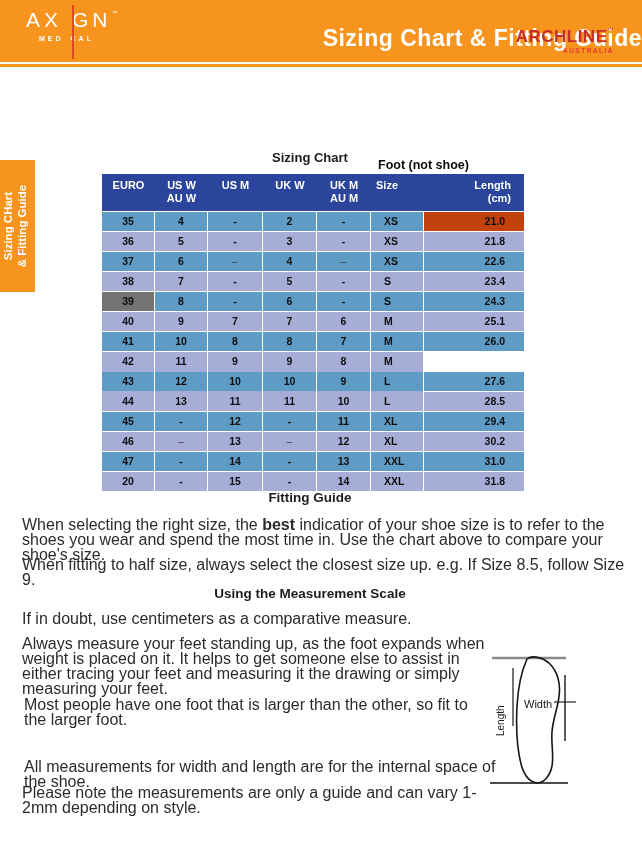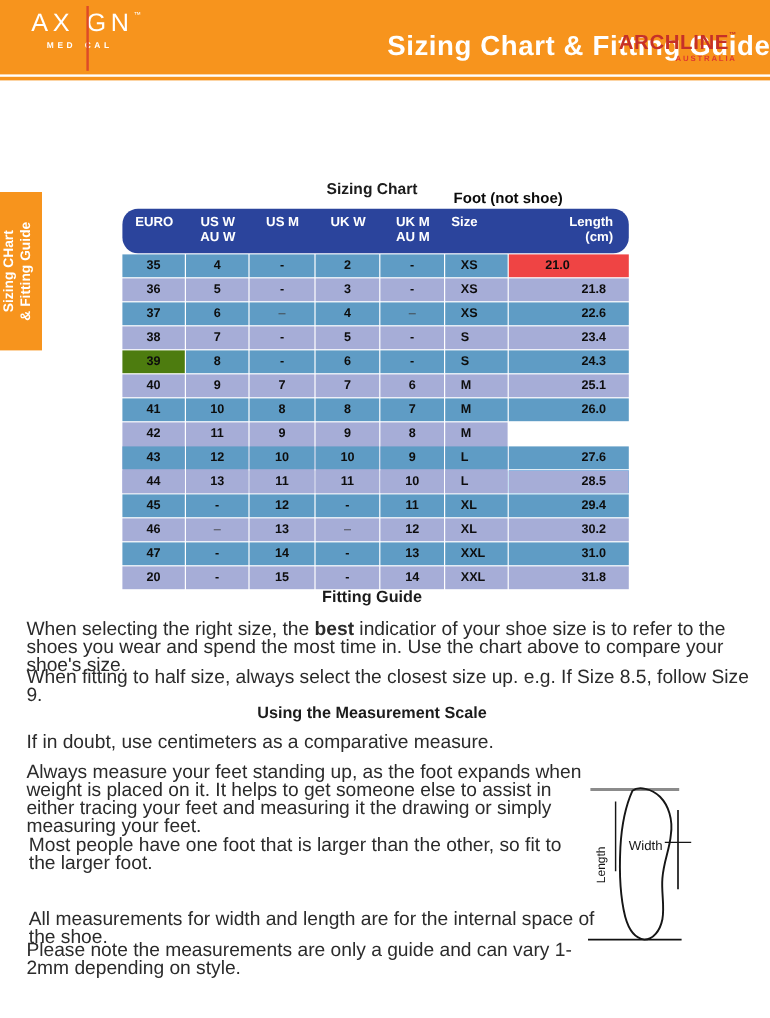--- a/index.html
+++ b/index.html
@@ -33,21 +33,21 @@
   .side-tab-inner{position:absolute;left:50%;top:50%;width:132px;height:34px;
                   transform:translate(-50%,-50%) rotate(-90deg);
                   text-align:center;color:#fff;font-weight:700;font-size:11.5px;line-height:14px;}
 
   
   .chart-title{left:102px;top:150px;width:416px;text-align:center;
                font-weight:700;font-size:13px;color:#1c1c1c;}
   .foot-note{left:378px;top:158px;width:135px;text-align:left;
              font-weight:700;font-size:12.5px;color:#0a0a0a;}
   .sizing-table{left:102px;top:174px;width:422px;}
-  .thead{display:grid;grid-template-columns:53px 53px 55px 54px 54px 53px 100px;height:37px;border-radius:13px;}
+  .thead{display:grid;grid-template-columns:53px 53px 55px 54px 54px 53px 100px;height:37px;}
   .th{color:#fff;font-weight:700;font-size:11px;text-align:center;
       padding-top:5px;line-height:13px;}
   .th.size-col{text-align:left;padding-left:5px;}
   .th.len-col{text-align:right;padding-right:13px;}
   .tr{display:grid;grid-template-columns:52px 52px 54px 53px 53px 52px 100px;
       column-gap:1px;margin-top:1px;height:19px;background:#fff;}
   .td{font-weight:700;font-size:10.5px;text-align:center;line-height:19px;color:#0d0d0d;}
   .td.c5{text-align:left;padding-left:13px;}
   .td.c6{text-align:right;padding-right:19px;}
   .td.light{font-weight:400;color:#3c3c3c;}
@@ -138,21 +138,21 @@
         </div>
       </div>
     <div>
         <div class="tr">
           <div class="td c0" style="background: rgb(95, 156, 197);">35</div>
           <div class="td c1" style="background: rgb(95, 156, 197);">4</div>
           <div class="td c2" style="background: rgb(95, 156, 197);">-</div>
           <div class="td c3" style="background: rgb(95, 156, 197);">2</div>
           <div class="td c4" style="background: rgb(95, 156, 197);">-</div>
           <div class="td c5" style="background: rgb(95, 156, 197);">XS</div>
-          <div class="td c6" style="background: #ef4444; text-align: center;">21.0</div>
+          <div class="td c6" style="background: #c2410c;">21.0</div>
         </div>
         <div class="tr">
           <div class="td c0" style="background: rgb(166, 173, 215);">36</div>
           <div class="td c1" style="background: rgb(166, 173, 215);">5</div>
           <div class="td c2" style="background: rgb(166, 173, 215);">-</div>
           <div class="td c3" style="background: rgb(166, 173, 215);">3</div>
           <div class="td c4" style="background: rgb(166, 173, 215);">-</div>
           <div class="td c5" style="background: rgb(166, 173, 215);">XS</div>
           <div class="td c6" style="background: rgb(166, 173, 215);">21.8</div>
         </div>
@@ -168,21 +168,21 @@
         <div class="tr">
           <div class="td c0" style="background: rgb(166, 173, 215);">38</div>
           <div class="td c1" style="background: rgb(166, 173, 215);">7</div>
           <div class="td c2" style="background: rgb(166, 173, 215);">-</div>
           <div class="td c3" style="background: rgb(166, 173, 215);">5</div>
           <div class="td c4" style="background: rgb(166, 173, 215);">-</div>
           <div class="td c5" style="background: rgb(166, 173, 215);">S</div>
           <div class="td c6" style="background: rgb(166, 173, 215);">23.4</div>
         </div>
         <div class="tr">
-          <div class="td c0" style="background: #4d7c0f;">39</div>
+          <div class="td c0" style="background: #737373;">39</div>
           <div class="td c1" style="background: rgb(95, 156, 197);">8</div>
           <div class="td c2" style="background: rgb(95, 156, 197);">-</div>
           <div class="td c3" style="background: rgb(95, 156, 197);">6</div>
           <div class="td c4" style="background: rgb(95, 156, 197);">-</div>
           <div class="td c5" style="background: rgb(95, 156, 197);">S</div>
           <div class="td c6" style="background: rgb(95, 156, 197);">24.3</div>
         </div>
         <div class="tr">
           <div class="td c0" style="background: rgb(166, 173, 215);">40</div>
           <div class="td c1" style="background: rgb(166, 173, 215);">9</div>

